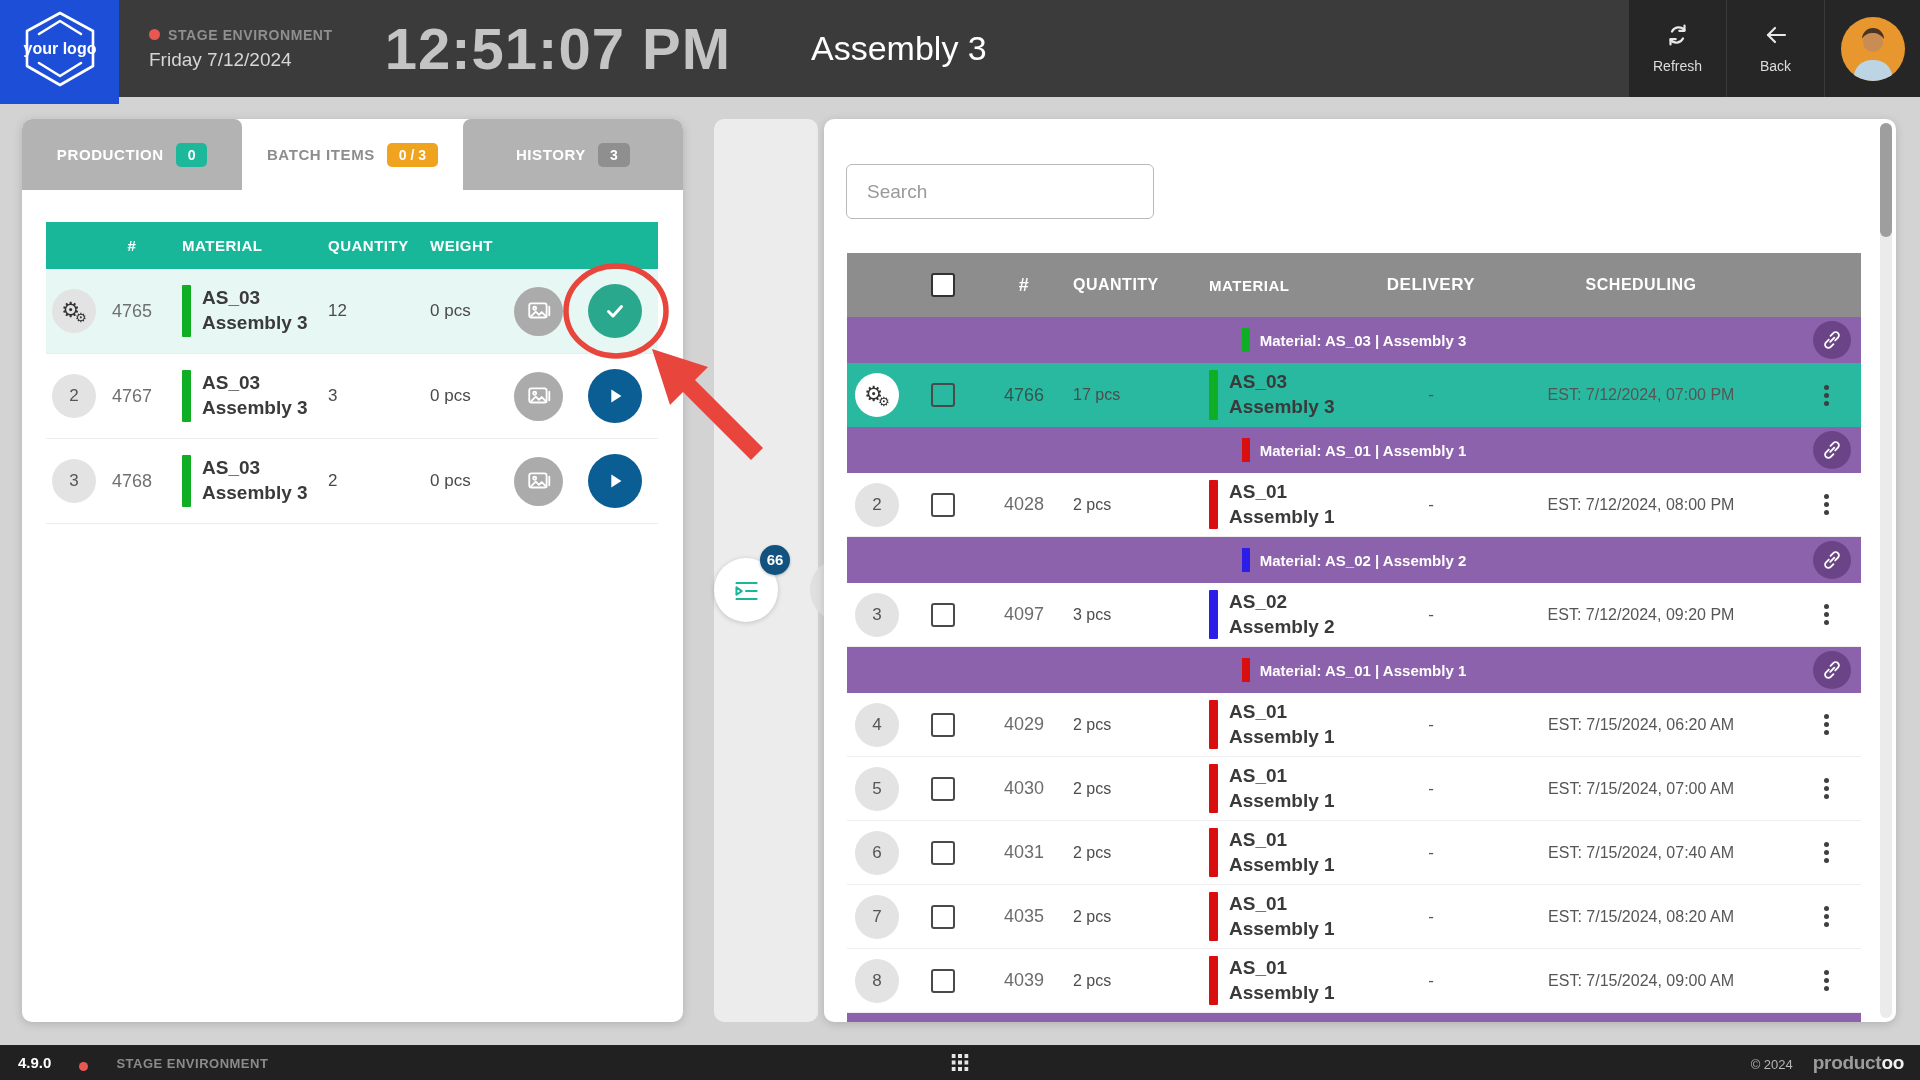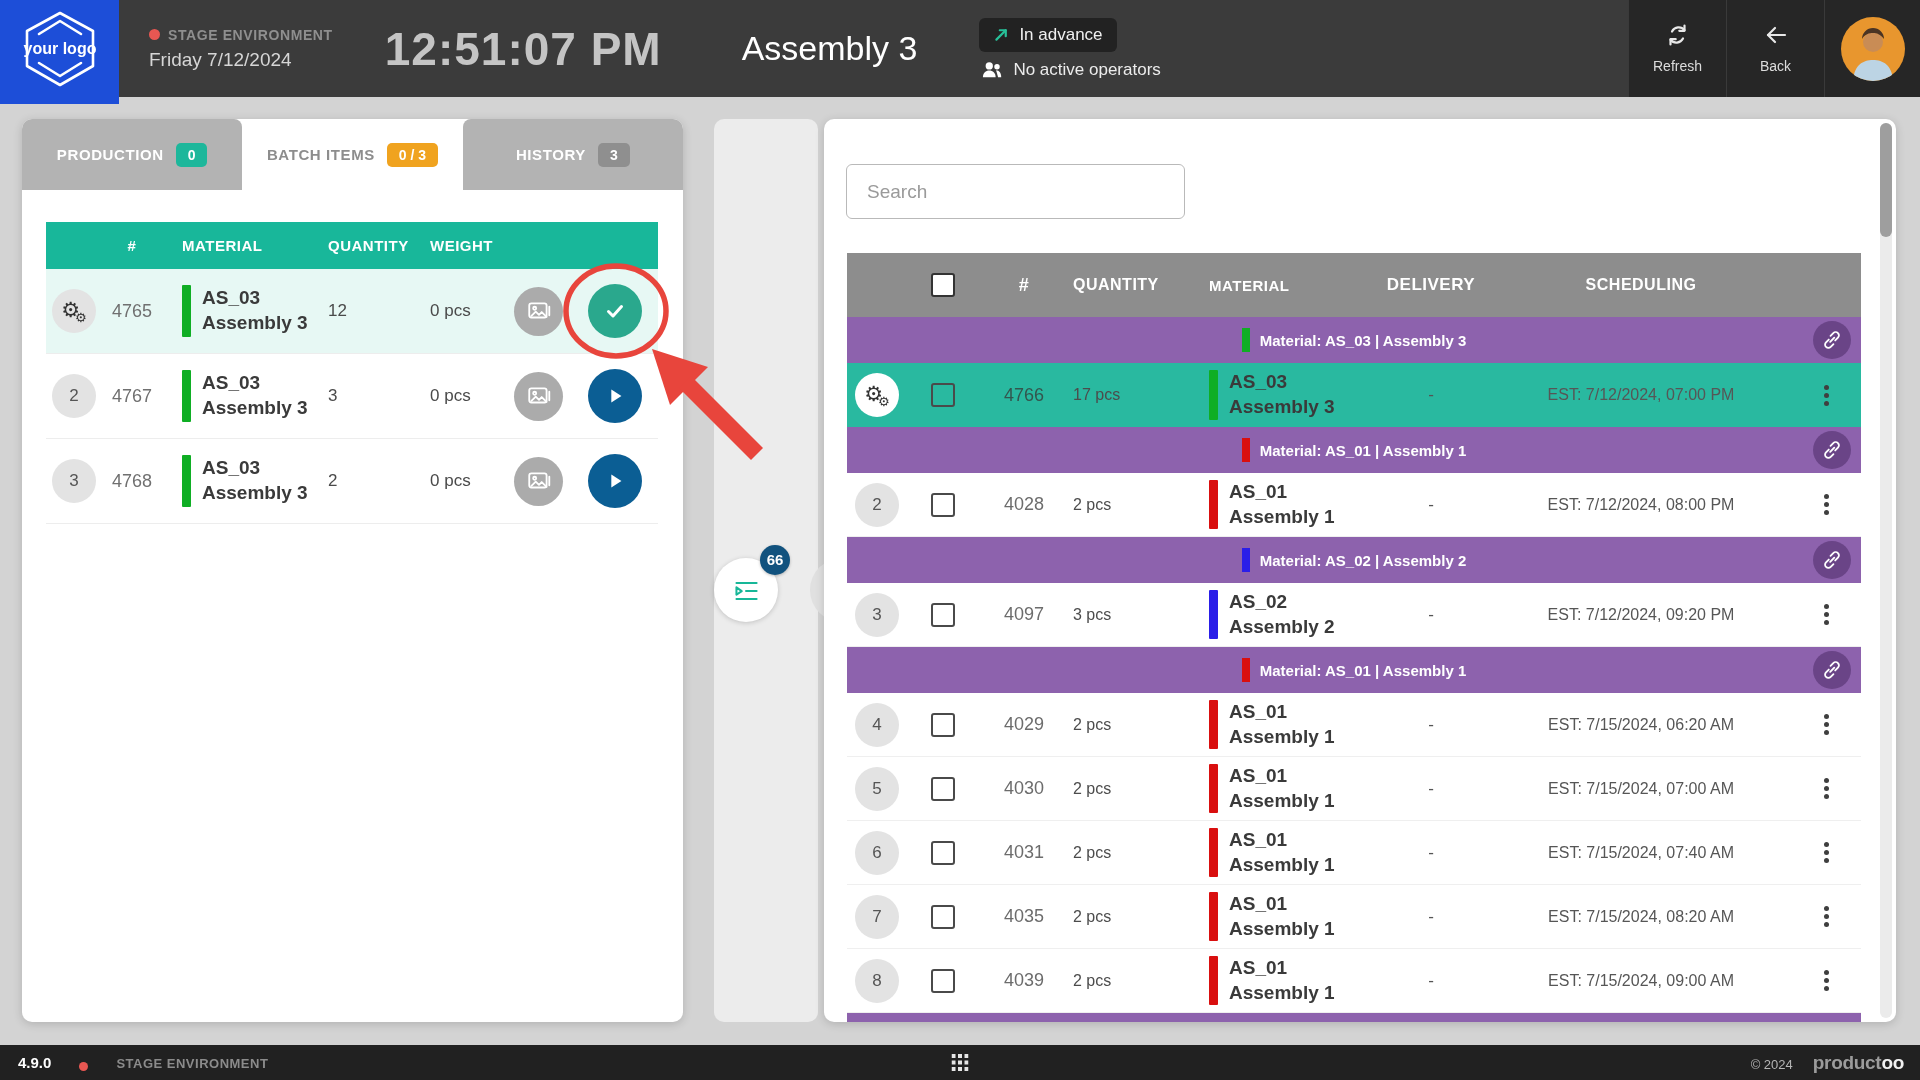--- a/index.html
+++ b/index.html
@@ -8,21 +8,21 @@
   button{font-family:inherit;cursor:pointer}
 
   
   .topbar{position:absolute;left:0;top:0;width:1920px;height:97px;background:#3b3b3b;display:flex;align-items:center;color:#fff;z-index:5}
   .logo{width:119px;height:110px;background:#1d4ed8;display:flex;align-items:center;justify-content:center;flex:0 0 auto}
   .env{margin-left:30px}
   .env-line{display:flex;align-items:center;gap:8px}
   .dot{width:11px;height:11px;border-radius:50%;background:#e85752}
   .env-label{font-size:14px;font-weight:700;letter-spacing:.6px;color:#8f8f8f}
   .env-date{font-size:19px;color:#d6d6d6;margin-top:6px}
-  .clock{margin-left:52px;font-size:46px;font-weight:700;letter-spacing:1px;color:#c4c4c4}
+  .clock{margin-left:52px;font-size:58px;font-weight:700;letter-spacing:1px;color:#c4c4c4}
   .ptitle{margin-left:80px;font-size:34px;font-weight:500;color:#fff}
   .statusblock{margin-left:62px;display:flex;flex-direction:column;gap:8px}
   .adv-badge{display:inline-flex;align-items:center;gap:9px;background:#222;border-radius:6px;padding:7px 14px;width:max-content}
   .adv-badge span{font-size:17px;color:#f0f0f0}
   .operators{display:flex;align-items:center;gap:10px;font-size:17px;color:#ececec;padding-left:2px}
   .hgroup{margin-left:auto;height:100%;display:flex;background:#262626}
   .hbtn{width:98px;height:100%;background:transparent;border:none;border-left:1px solid #3a3a3a;color:#dcdcdc;display:flex;flex-direction:column;align-items:center;justify-content:center;gap:11px;font-size:14px}
   .avatar-wrap{width:96px;height:100%;border-left:1px solid #3a3a3a;display:flex;align-items:center;justify-content:center}
 
   
@@ -66,21 +66,21 @@
 
   
   .rail{position:absolute;left:714px;top:119px;width:104px;height:903px;background:#ececec;border-radius:10px;display:flex;flex-direction:row;align-items:center;padding-top:38px;gap:32px}
   .rail-item{position:relative;width:64px;height:64px;flex:0 0 auto}
   .rail-circle{width:64px;height:64px;border-radius:50%;background:#e0e0e0;display:flex;align-items:center;justify-content:center;color:#9e9e9e}
   .rail-item.active .rail-circle{background:#fff;color:#17b798;box-shadow:0 1px 5px rgba(0,0,0,.18)}
   .rail-badge{position:absolute;top:-13px;right:-12px;min-width:30px;height:30px;padding:0 4px;border-radius:15px;background:#fff;color:#3c3c3c;display:flex;align-items:center;justify-content:center;font-size:15px;font-weight:700;box-shadow:0 1px 3px rgba(0,0,0,.25)}
   .rail-item.active .rail-badge{background:#11527e;color:#fff}
 
   
-  .search{position:absolute;left:22px;top:45px;width:339px;height:55px;border:1px solid #b9b9b9;border-radius:6px;padding:12px 20px;font-size:19px;color:#444;outline:none;background:#fff;font-family:inherit}
+  .search{position:absolute;left:22px;top:45px;width:308px;height:55px;border:1px solid #b9b9b9;border-radius:6px;padding:12px 20px;font-size:19px;color:#444;outline:none;background:#fff;font-family:inherit}
   .search::placeholder{color:#9a9a9a}
   .rtable{position:absolute;left:23px;top:134px;width:1014px}
   .rhead,.rrow{display:grid;grid-template-columns:60px 72px 90px 140px 162px 120px 300px 70px;align-items:center}
   .rhead{height:64px;background:#8d8d8d;color:#fff;font-size:15px;font-weight:700;letter-spacing:.5px}
   .rrow{height:64px;background:#fff;border-bottom:1px solid #efefef}
   .rrow.selected{background:#29b9a0;border-bottom:none}
   .rrow.selected .lead-circle{background:#fff}
   .cb{width:24px;height:24px;border:2px solid #4a4a4a;border-radius:3px;background:transparent;justify-self:center}
   .r-num{text-align:center;color:#6c6c6c;font-size:18px}
   .rrow.selected .r-num{color:#33564e}
@@ -130,40 +130,20 @@
   </div>
   <div class="env">
     <div class="env-line">
       <span class="dot"></span>
       <span class="env-label">STAGE ENVIRONMENT</span>
     </div>
     <div class="env-date">Friday 7/12/2024</div>
   </div>
   <div class="clock">12:51:07 PM</div>
   <div class="ptitle">Assembly 3</div>
-  <div class="statusblock">
-    <div class="adv-badge">
-      <svg width="17" height="17" viewBox="0 0 20 20">
-        <g fill="none" stroke="#27c099" stroke-width="2.6" stroke-linecap="round" stroke-linejoin="round">
-          <path d="M4 16 L15 5"></path>
-            <path d="M8 5 h7 v7"></path>
-        </g>
-      </svg>
-      <span>In advance</span>
-    </div>
-    <div class="operators">
-      <svg width="22" height="20" viewBox="0 0 24 22" fill="#fff">
-        <circle cx="9" cy="6.5" r="4"></circle>
-        <path d="M2 19 c0-5 3.2-7.5 7-7.5 s7 2.5 7 7.5 z"></path>
-        <circle cx="17.5" cy="7.5" r="3"></circle>
-        <path d="M16.5 11.2 c3.6.3 5.6 3 5.6 7.8 h-3.4"></path>
-      </svg>
-      <span>No active operators</span>
-    </div>
-  </div>
   <div class="hgroup">
     <button class="hbtn">
       <svg width="25" height="24" viewBox="0 0 24 24">
         <g fill="none" stroke="#e8e8e8" stroke-width="2.2" stroke-linecap="round" stroke-linejoin="round">
           <path d="M6.5 8.5 A7.5 7.5 0 0 1 19 7.2"></path>
           <polyline points="19,2.5 19,7.8 13.8,7.8"></polyline>
           <path d="M17.5 15.5 A7.5 7.5 0 0 1 5 16.8"></path>
           <polyline points="5,21.5 5,16.2 10.2,16.2"></polyline>
         </g>
       </svg>

